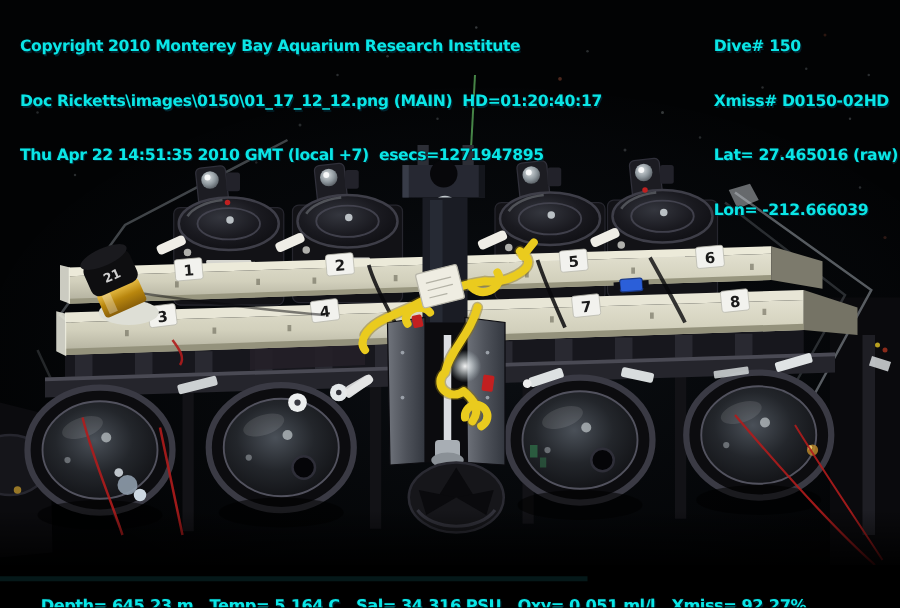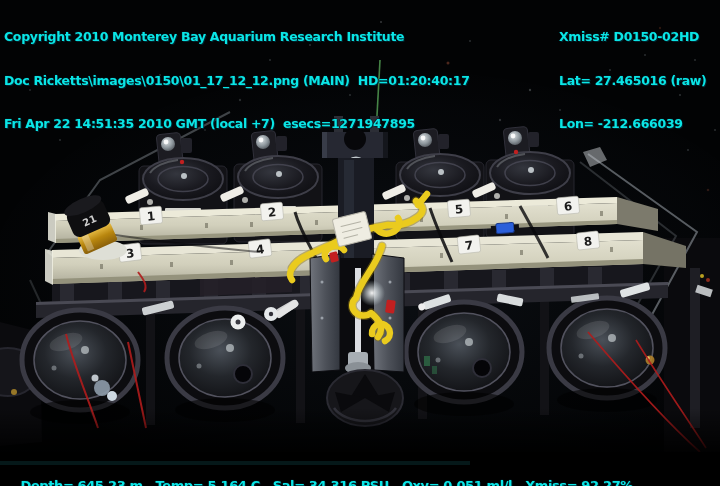--- a/index.html
+++ b/index.html
@@ -1,21 +1,21 @@
 <!DOCTYPE html>
 <html><head>
 <meta charset="utf-8">
 <style>
   html,body{margin:0;padding:0;background:#000;}
   .stage{position:relative;width:720px;height:486px;background:#010203;overflow:hidden;
          font-family:"DejaVu Sans","Liberation Sans",sans-serif;}
   .stage svg{position:absolute;left:0;top:0;}
   .ovl{position:absolute;color:#0ae6e6;font-weight:bold;font-size:12.5px;line-height:14.5px;
        white-space:pre;letter-spacing:-0.3px;
-       text-shadow:1px 1px 0 rgba(0,40,52,.9),-1px 0 0 rgba(0,24,32,.5),0 -1px 0 rgba(0,24,32,.5);}
+       text-shadow:1px 1px 0 rgba(0,40,52,.9),-1px 0 0 rgba(0,24,32,.5),0 -1px 0 rgba(0,24,32,.5);margin-left:12px;}
   .tl{left:4px;top:1px;}
   .tr{left:559px;top:1px;}
   .bottom{left:4px;top:464px;font-size:13px;letter-spacing:-0.4px;}
   .bottom span{margin-right:13px;}
 </style>
 </head>
 <body>
 
 <div class="stage">
 
@@ -395,24 +395,25 @@
   </g>
 
   <rect x="0" y="408" width="720" height="50" fill="url(#fadeGrad)"></rect>
   <rect x="0" y="452" width="720" height="34" fill="#000000"></rect>
   <rect x="0" y="461" width="470" height="4" fill="#0f4448" opacity="0.35"></rect>
 </svg>
 
   <div class="ovl tl">
     <div>Copyright 2010 Monterey Bay Aquarium Research Institute</div>
     <div>Doc Ricketts\images\0150\01_17_12_12.png (MAIN)  HD=01:20:40:17</div>
-    <div>Fri Apr 22 14:51:35 2010 GMT (local +7)  esecs=1271947895</div>
+    <div>Thu Apr 22 14:51:35 2010 GMT (local +7)  esecs=1271947895</div>
   </div>
 
   <div class="ovl tr">
+    <div>Dive# 150</div>
     <div>Xmiss# D0150-02HD</div>
     <div>Lat= 27.465016 (raw)</div>
     <div>Lon= -212.666039</div>
   </div>
 
   <div class="ovl bottom">
     <span>Depth= 645.23 m</span><span>Temp= 5.164 C</span><span>Sal= 34.316 PSU</span><span>Oxy= 0.051 ml/l</span><span>Xmiss= 92.27%</span>
   </div>
 
 </div>

